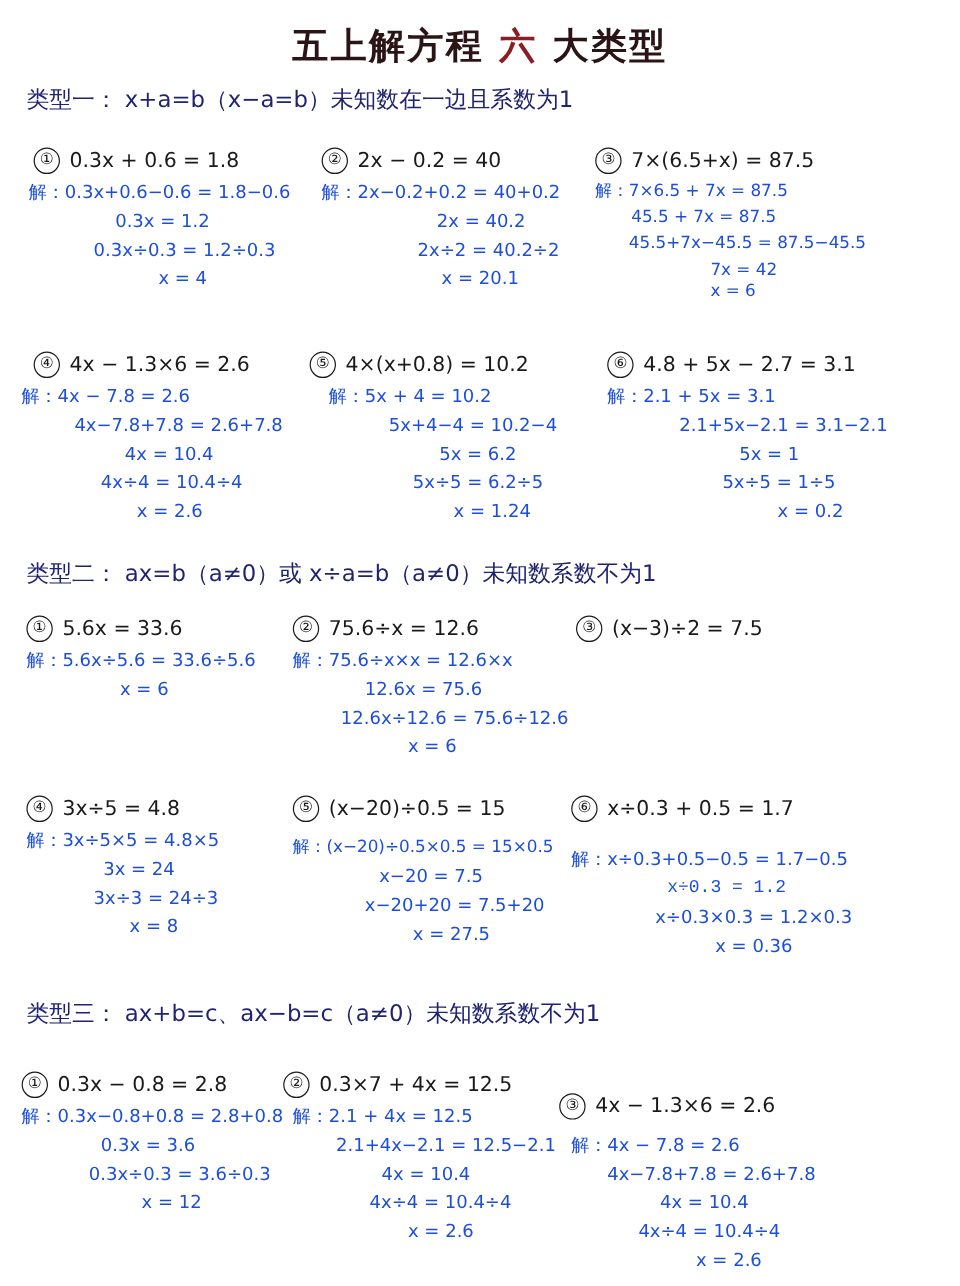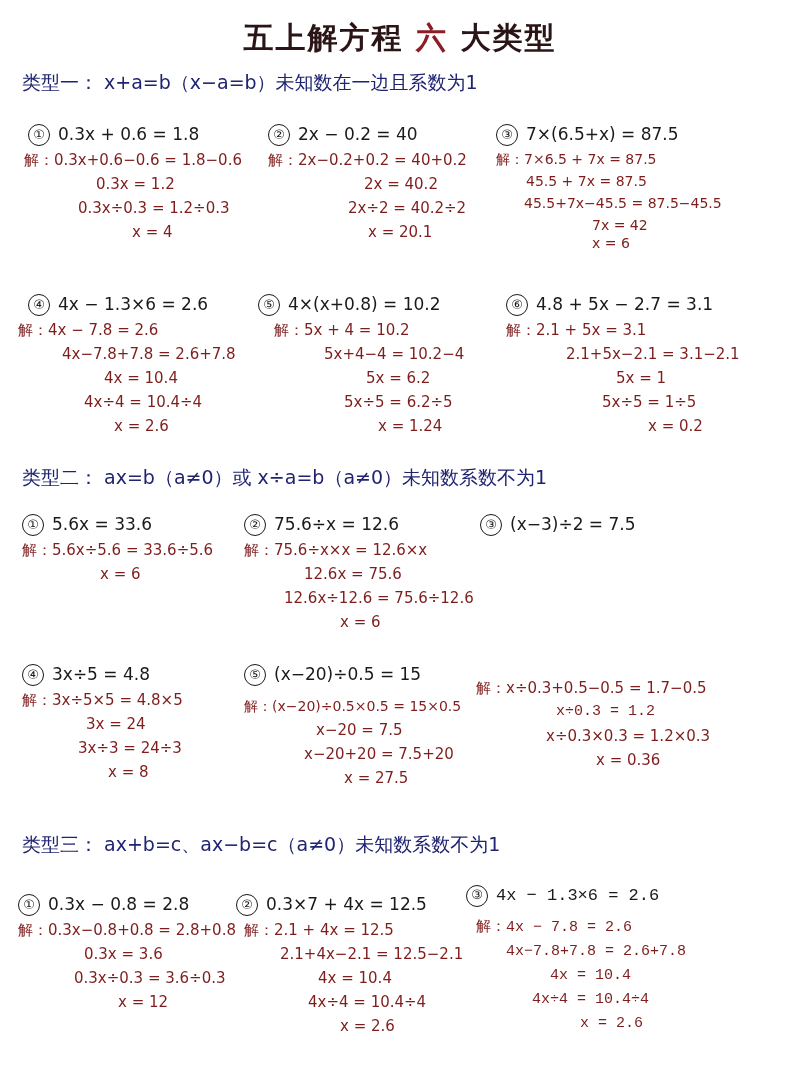--- a/index.html
+++ b/index.html
@@ -21,21 +21,21 @@
     position: absolute; width: 260px;
   }
   .q {
     font-size: 17px; color: #1a1a1a; white-space: nowrap; height: 28px; line-height: 28px;
   }
   .q .num {
     display: inline-block; width: 20px; height: 20px; border: 1.6px solid #1a1a1a;
     border-radius: 50%; text-align: center; line-height: 20px; font-size: 13px;
     margin-right: 8px; vertical-align: middle;
   }
-  .steps { color: #7f1d1d; font-size: 15px; }
+  .steps { color: #1d4ed8; font-size: 15px; }
   .step { white-space: nowrap; height: 24px; line-height: 24px; }
 </style>
 </head>
 <body>
 
 <div class="title">
   <span>五上解方程</span><span class="red"> 六 </span><span>大类型</span>
 </div>
 
 <div class="type-head" style="top:70px;">类型一： x+a=b（x−a=b）未知数在一边且系数为1</div>
@@ -142,20 +142,21 @@
   <div class="q"><span class="num">⑤</span><span>(x−20)÷0.5 = 15</span></div>
   <div class="steps" style="margin-top:6px;">
     <div class="step first" style="font-size:14px;">解：(x−20)÷0.5×0.5 = 15×0.5</div>
     <div class="step" style="padding-left:72px;">x−20 = 7.5</div>
     <div class="step" style="padding-left:60px;">x−20+20 = 7.5+20</div>
     <div class="step" style="padding-left:100px;">x = 27.5</div>
   </div>
 </div>
 
 <div class="problem" style="left:476px; top:660px;">
+  <div class="q"><span class="num">⑥</span><span>x÷0.3 + 0.5 = 1.7</span></div>
   <div class="steps" style="margin-top:16px;">
     <div class="step first">解：x÷0.3+0.5−0.5 = 1.7−0.5</div>
     <div class="step" style="padding-left:80px;font-family:Liberation Mono, monospace;">x÷0.3 = 1.2</div>
     <div class="step" style="padding-left:70px;">x÷0.3×0.3 = 1.2×0.3</div>
     <div class="step" style="padding-left:120px;">x = 0.36</div>
   </div>
 </div>
 
 <div class="type-head" style="top:832px;">类型三： ax+b=c、ax−b=c（a≠0）未知数系数不为1</div>
 
@@ -173,21 +174,21 @@
   <div class="q"><span class="num">②</span><span>0.3×7 + 4x = 12.5</span></div>
   <div class="steps" style="margin-left:8px;">
     <div class="step first">解：2.1 + 4x = 12.5</div>
     <div class="step" style="padding-left:36px;">2.1+4x−2.1 = 12.5−2.1</div>
     <div class="step" style="padding-left:74px;">4x = 10.4</div>
     <div class="step" style="padding-left:64px;">4x÷4 = 10.4÷4</div>
     <div class="step" style="padding-left:96px;">x = 2.6</div>
   </div>
 </div>
 
-<div class="problem" style="left:466px; top:882px;font-family:Liberation Mono, monospace;">
+<div class="problem" style="left:466px; top:908px;">
   <div class="q"><span class="num">③</span><span>4x − 1.3×6 = 2.6</span></div>
   <div class="steps" style="margin-left:10px; margin-top:6px;">
     <div class="step first">解：4x − 7.8 = 2.6</div>
     <div class="step" style="padding-left:30px;">4x−7.8+7.8 = 2.6+7.8</div>
     <div class="step" style="padding-left:74px;">4x = 10.4</div>
     <div class="step" style="padding-left:56px;">4x÷4 = 10.4÷4</div>
     <div class="step" style="padding-left:104px;">x = 2.6</div>
   </div>
 </div>
 

